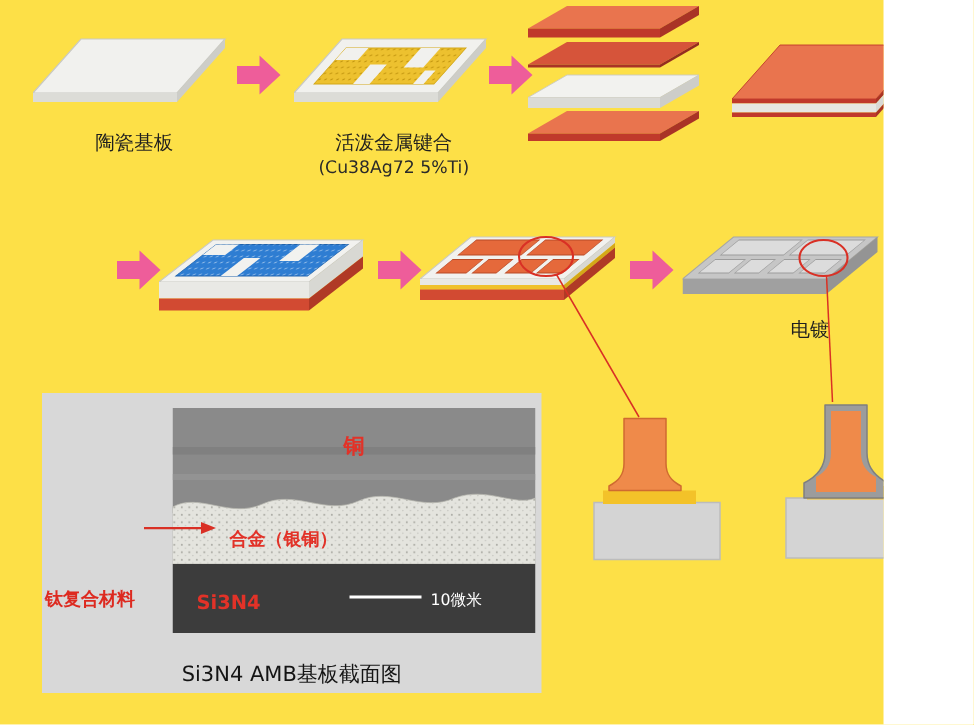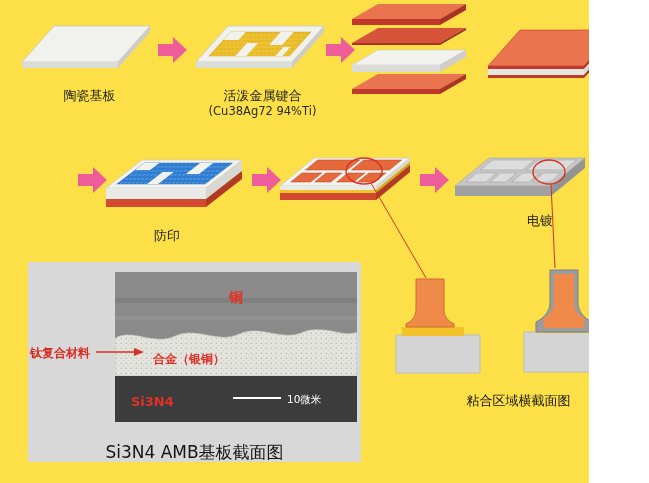--- a/index.html
+++ b/index.html
@@ -2,22 +2,22 @@
 <html><head>
 <meta charset="utf-8">
 <style>
   html,body{margin:0;padding:0;background:#fff;}
   .canvas{position:relative;width:589px;height:483px;background:#fde047;
           font-family:"DejaVu Sans",sans-serif;overflow:hidden;}
   .abs{position:absolute;}
   .lbl{position:absolute;font-size:13px;color:#1f1f1f;text-align:center;line-height:1.25;}
   .sub{font-size:11.5px;color:#2a2a2a;}
   .panel{position:absolute;background:#d8d8d8;}
-  .caption{position:absolute;font-size:17px;color:#141414;text-align:center;}
-  .ti-label{position:absolute;font-size:12px;color:#dd2a20;font-weight:600;white-space:nowrap;}
+  .caption{position:absolute;font-size:14px;color:#141414;text-align:center;}
+  .ti-label{position:absolute;font-size:12px;color:#dd2a20;font-weight:600;white-space:nowrap;margin-top:46px;}
   svg{display:block;}
   svg text{font-family:"DejaVu Sans",sans-serif;}
   .overlay{position:absolute;left:0;top:0;z-index:10;pointer-events:none;}
 </style>
 </head>
 <body>
 
 <div class="canvas">
 
   <svg class="abs" style="left:22px;top:24px" width="135" height="52" viewBox="0 0 135 52">
@@ -47,21 +47,21 @@
     <g transform="matrix(1 0 0.8889 -1 0 38)">
       <rect x="8" y="6" width="80" height="24" fill="#edc12f" stroke="#d3a818" stroke-width="0.7"></rect>
       <rect x="8" y="6" width="80" height="24" fill="url(#ydots)"></rect>
       <rect x="34" y="6" width="11" height="13" fill="#f1f1ee"></rect>
       <rect x="58" y="17" width="13" height="13" fill="#f1f1ee"></rect>
       <rect x="8" y="22" width="15" height="8" fill="#f1f1ee"></rect>
       <rect x="74" y="6" width="7" height="9" fill="#f1f1ee"></rect>
     </g>
   </svg>
   <div class="lbl" style="left:185px;top:88px;width:155px">活泼金属键合</div>
-  <div class="lbl sub" style="left:185px;top:104px;width:155px">(Cu38Ag72 94%Ti)</div>
+  <div class="lbl sub" style="left:185px;top:104px;width:155px">(Cu38Ag72 5%Ti)</div>
 
   <svg class="abs" style="left:326px;top:36px" width="30" height="28" viewBox="0 0 30 28">
     <polygon points="0,8 15,8 15,1 29,14 15,27 15,20 0,20" fill="#ee5d9a"></polygon>
   </svg>
 
   <svg class="abs" style="left:352px;top:4px" width="120" height="94" viewBox="0 0 120 94">
     <g>
       <polygon points="26,0 114,0 88,15 0,15" fill="#e9744e"></polygon>
       <polygon points="0,15 88,15 88,21 0,21" fill="#c0392b"></polygon>
       <polygon points="88,15 114,0 114,6 88,21" fill="#a93326"></polygon>
@@ -113,21 +113,20 @@
       <polygon points="100,41 136,13 136,21 100,49" fill="#b03a26"></polygon>
     </g>
     <g transform="matrix(1 0 1.2857 -1 0 30)">
       <rect x="6" y="4" width="88" height="21" fill="#2e7dd2" stroke="#1f63ad" stroke-width="0.7"></rect>
       <rect x="6" y="4" width="88" height="21" fill="url(#bdots)"></rect>
       <rect x="36" y="4" width="11" height="12" fill="#f2f2ef"></rect>
       <rect x="62" y="14" width="13" height="11" fill="#f2f2ef"></rect>
       <rect x="6" y="18" width="15" height="7" fill="#f2f2ef"></rect>
     </g>
   </svg>
-  <div class="lbl" style="left:107px;top:228px;width:120px">防印</div>
 
   <svg class="abs" style="left:252px;top:166px" width="30" height="28" viewBox="0 0 30 28">
     <polygon points="0,8 15,8 15,1 29,14 15,27 15,20 0,20" fill="#ee5d9a"></polygon>
   </svg>
 
   <svg class="abs" style="left:280px;top:156px" width="140" height="55" viewBox="0 0 140 55">
     <g>
       <polygon points="34,2 130,2 96,30 0,30" fill="#f2f2ef" stroke="#c9c9c3" stroke-width="0.7"></polygon>
       <polygon points="0,30 96,30 96,34 0,34" fill="#e9e9e5"></polygon>
       <polygon points="0,34 96,34 96,37 0,37" fill="#f0c22c"></polygon>
@@ -205,21 +204,20 @@
     <path d="M22,2 L50,2 L50,32 C50,40 54,44 60,47 L60,50 L12,50 L12,47 C18,44 22,40 22,32 Z" fill="#ef8a4a" stroke="#cf6a30" stroke-width="1" stroke-linejoin="round"></path>
   </svg>
 
   <svg class="abs" style="left:522px;top:268px" width="96" height="108" viewBox="0 0 96 108">
     <rect x="2" y="64" width="92" height="40" fill="#d4d4d4" stroke="#bcbcbc" stroke-width="1"></rect>
     <rect x="16" y="56" width="56" height="9" fill="#f3c229"></rect>
     <path d="M28,2 L56,2 L56,34 C56,44 62,50 70,54 L70,64 L14,64 L14,54 C22,50 28,44 28,34 Z" fill="#9c9c9c" stroke="#7f7f7f" stroke-width="1" stroke-linejoin="round"></path>
     <path d="M32,6 L52,6 L52,34 C52,42 56,47 62,50 L62,60 L22,60 L22,50 C28,47 32,42 32,34 Z" fill="#ef8a4a"></path>
   </svg>
 
-  <div class="caption" style="left:436px;top:392px;width:165px;font-size:13px">粘合区域横截面图</div>
 
   <svg class="overlay" width="649" height="483" viewBox="0 0 649 483">
     <ellipse cx="364" cy="171" rx="18" ry="13" fill="none" stroke="#d93025" stroke-width="1.4"></ellipse>
     <line x1="371" y1="183" x2="426" y2="278" stroke="#d93025" stroke-width="1"></line>
     <ellipse cx="549" cy="172" rx="16" ry="12" fill="none" stroke="#d93025" stroke-width="1.4"></ellipse>
     <line x1="551" y1="184" x2="555" y2="268" stroke="#d93025" stroke-width="1"></line>
     <line x1="96" y1="352" x2="134" y2="352" stroke="#d93025" stroke-width="1.5"></line>
     <polygon points="134,348 144,352 134,356" fill="#d93025"></polygon>
   </svg>
 

